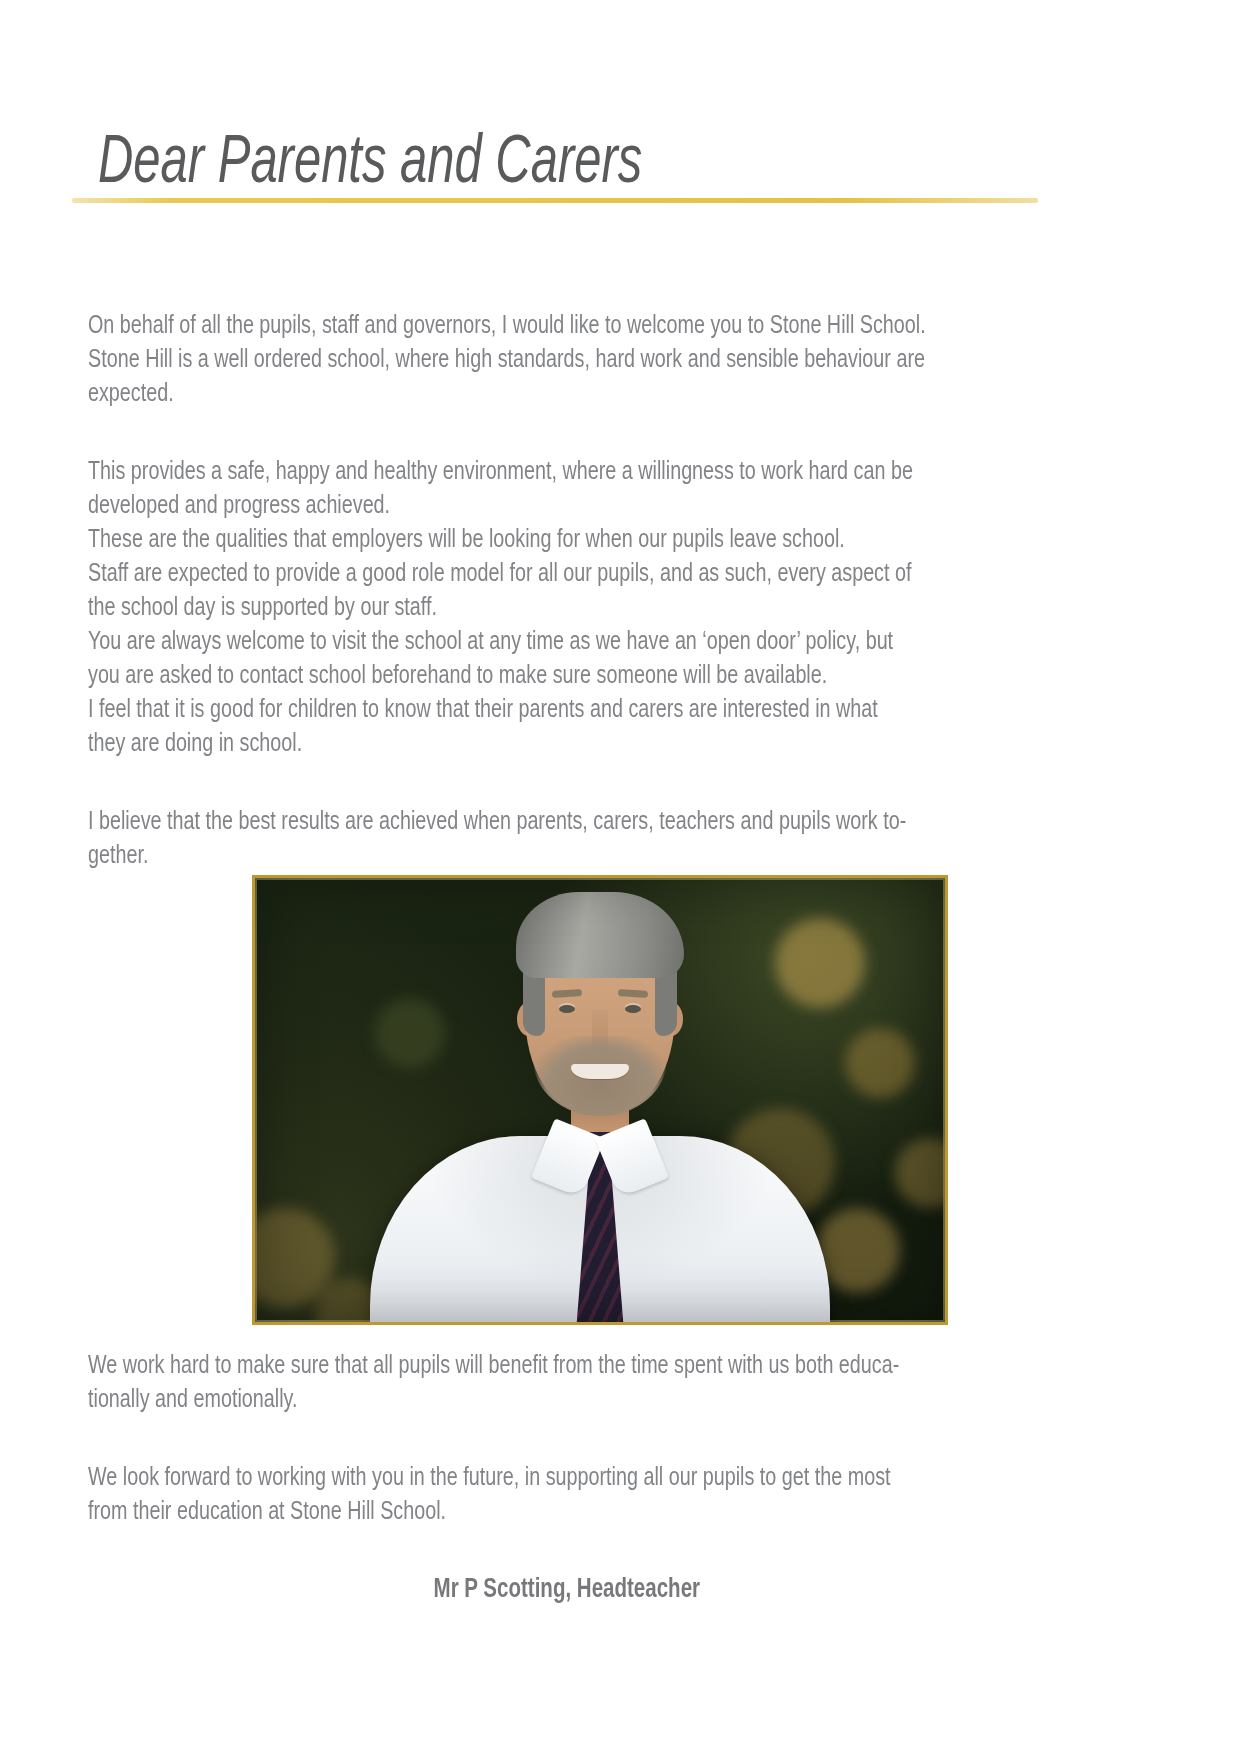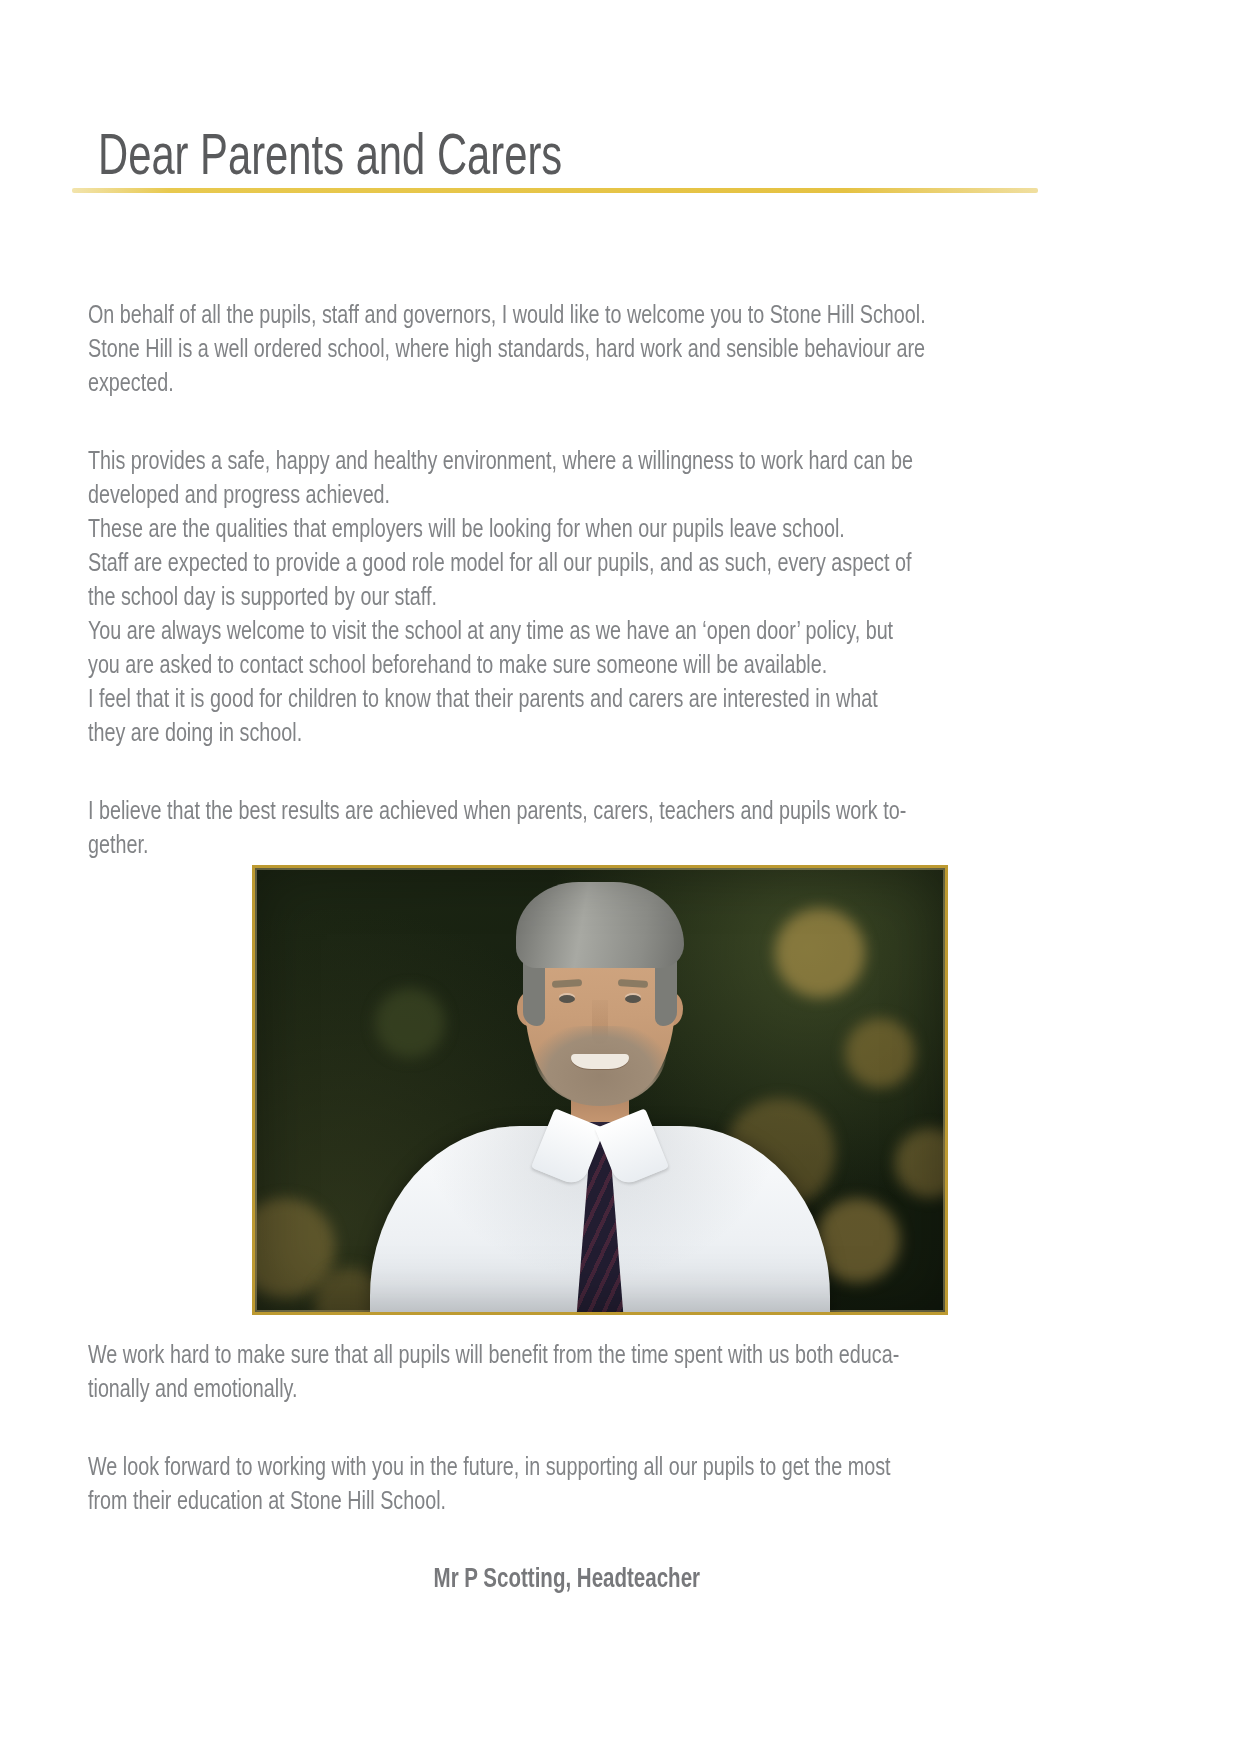--- a/index.html
+++ b/index.html
@@ -14,25 +14,26 @@
     width: 1240px; height: 1754px;
     padding-left: 88px;
     box-sizing: border-box;
     background: #ffffff;
   }
   
   .title {
     margin: 8px; padding: 0;
     margin-top: 127px;
     margin-left: 10px;
-    font-size: 58px;
+    font-size: 68px;
     line-height: 0.92em;
     font-weight: 400;
     color: #595a5c;
     white-space: nowrap;
+    font-style: italic;
   }
   .title-inner {
     display: inline-block;
     transform: scaleX(0.72);
     transform-origin: left bottom;
     letter-spacing: 0px;
   }
   .rule {
     margin-top: 4px;
     margin-left: -16px;

